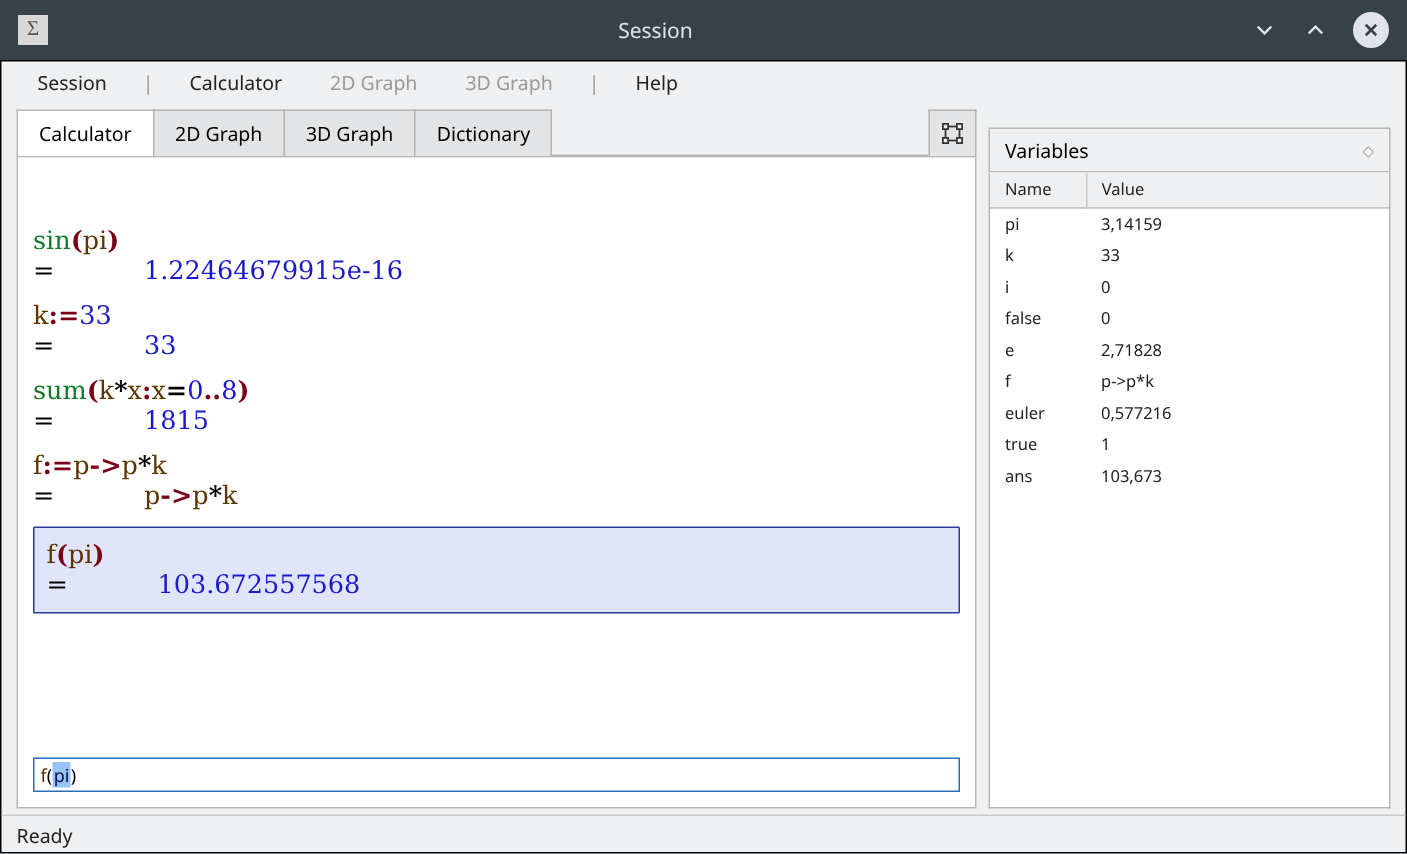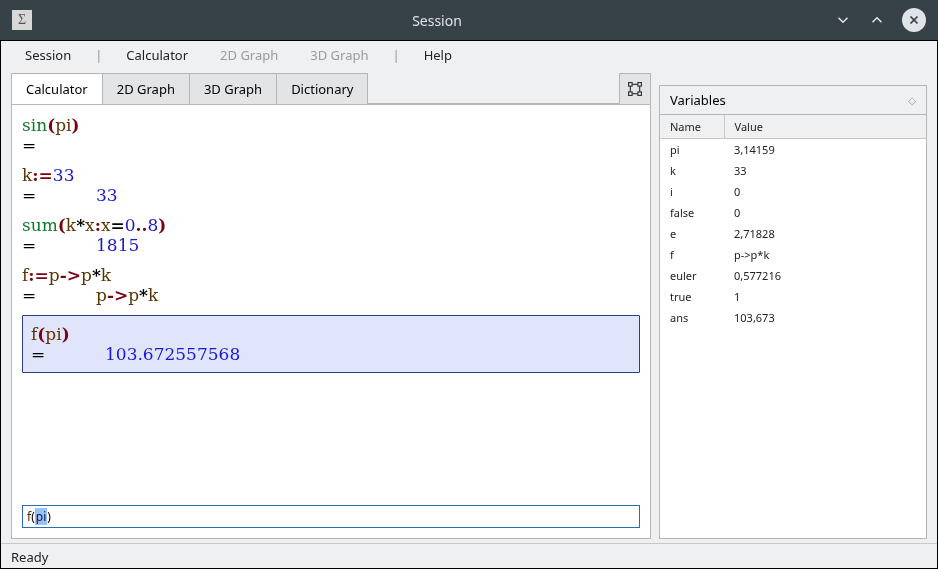--- a/index.html
+++ b/index.html
@@ -137,20 +137,21 @@
       padding: 10px 10px;
       display: flex;
       flex-direction: column;
       font-family: "DejaVu Serif", Georgia, serif;
       font-size: 17px;
       min-height: 0;
     }
     .history {
       flex: 1;
       overflow: auto;
+      margin-top: 36px;
     }
     .entry {
       margin-bottom: 10px;
     }
     .entry .eq-row {
       display: flex;
       gap: 0;
     }
     .entry .eq-sym {
       width: 74px;
@@ -298,20 +299,21 @@
         </div>
       </div>
 
       <div class="calcarea">
         <div class="history">
 
           <div class="entry">
             <div><span class="func">sin</span><span class="paren">(</span><span class="var">pi</span><span class="paren">)</span></div>
             <div class="eq-row">
                 <span class="eq-sym">=</span>
+                <span class="eq-val">1.22464679915e-16</span>
               </div>
           </div>
 
           <div class="entry">
             <div><span class="var">k</span><span class="colondef">:=</span><span class="num">33</span></div>
             <div class="eq-row">
                 <span class="eq-sym">=</span>
                 <span class="eq-val">33</span>
               </div>
           </div>

